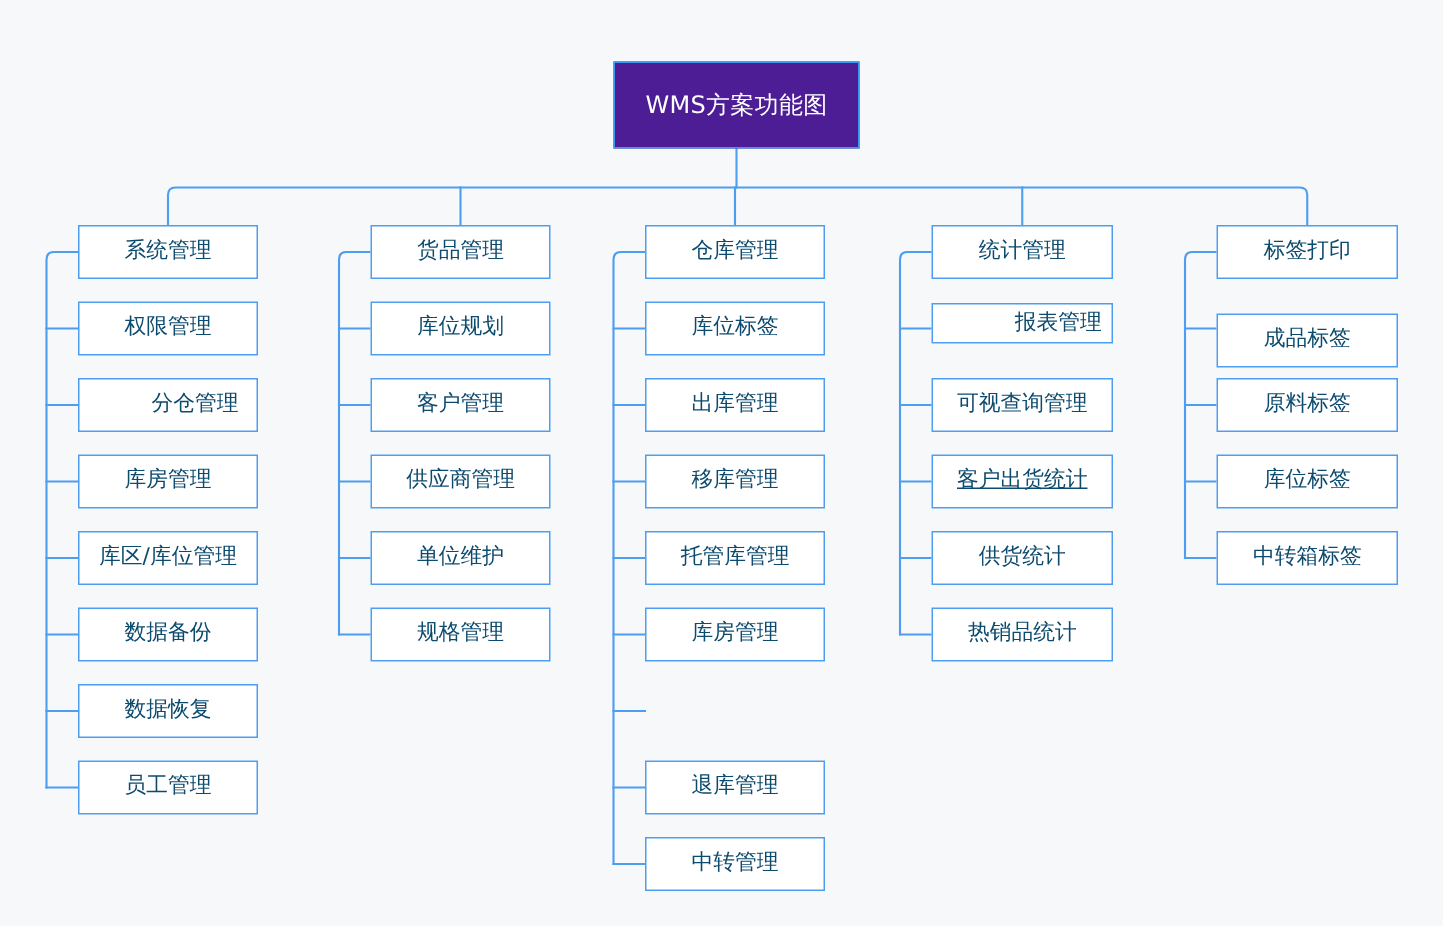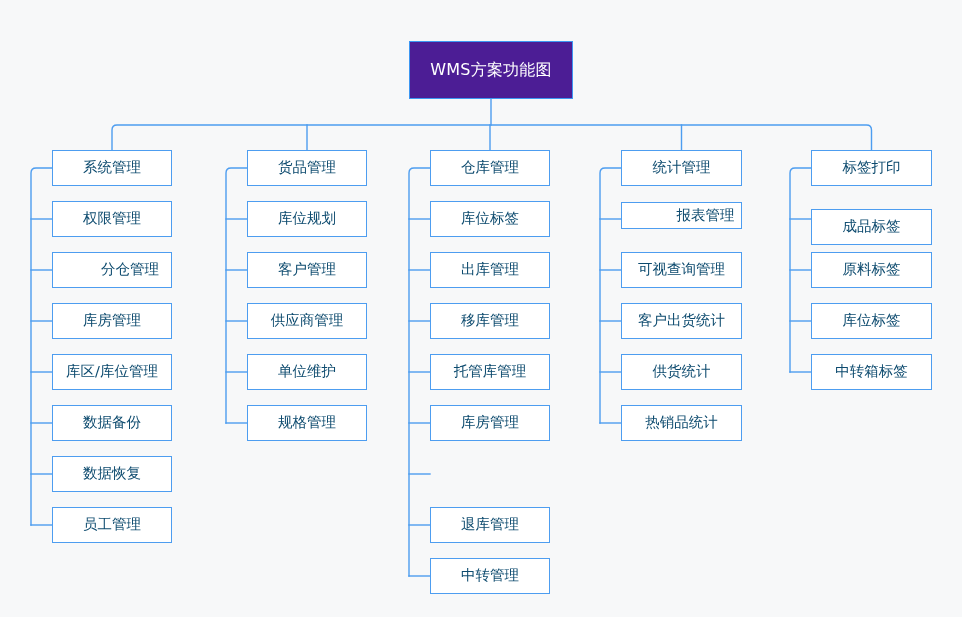--- a/index.html
+++ b/index.html
@@ -173,21 +173,21 @@
     </div>
     <div class="node branch" style="left: 621px; top: 150px; width: 121px; height: 36px;">
       <span>统计管理</span>
     </div>
     <div class="node leaf" style="left: 621px; top: 202px; width: 121px; height: 27px; padding-left: 48px;">
       <span>报表管理</span>
     </div>
     <div class="node leaf" style="left: 621px; top: 252px; width: 121px; height: 36px;">
       <span>可视查询管理</span>
     </div>
-    <div class="node leaf" style="left: 621px; top: 303px; width: 121px; height: 36px;">
+    <div class="node leaf" style="left: 621px; top: 303px; width: 121px; height: 36px; text-decoration: underline;">
       <span>客户出货统计</span>
     </div>
     <div class="node leaf" style="left: 621px; top: 354px; width: 121px; height: 36px;">
       <span>供货统计</span>
     </div>
     <div class="node leaf" style="left: 621px; top: 405px; width: 121px; height: 36px;">
       <span>热销品统计</span>
     </div>
     <div class="node branch" style="left: 811px; top: 150px; width: 121px; height: 36px;">
       <span>标签打印</span>

